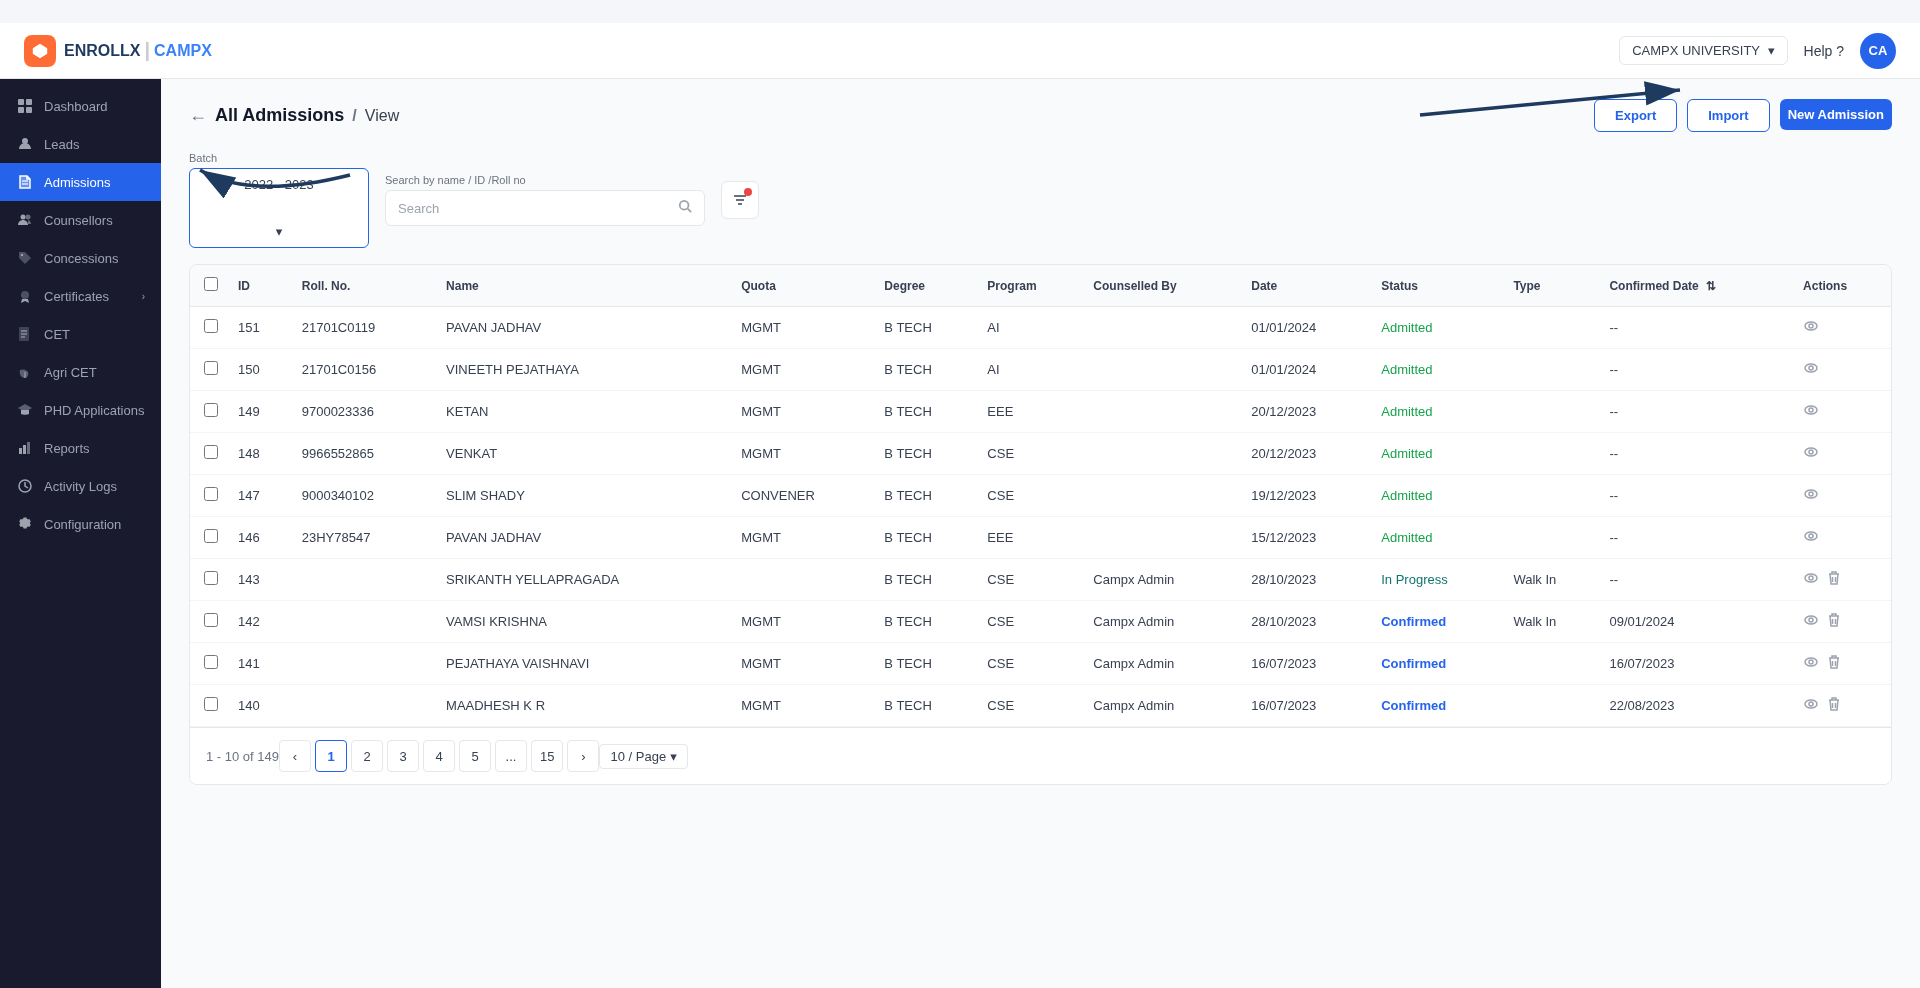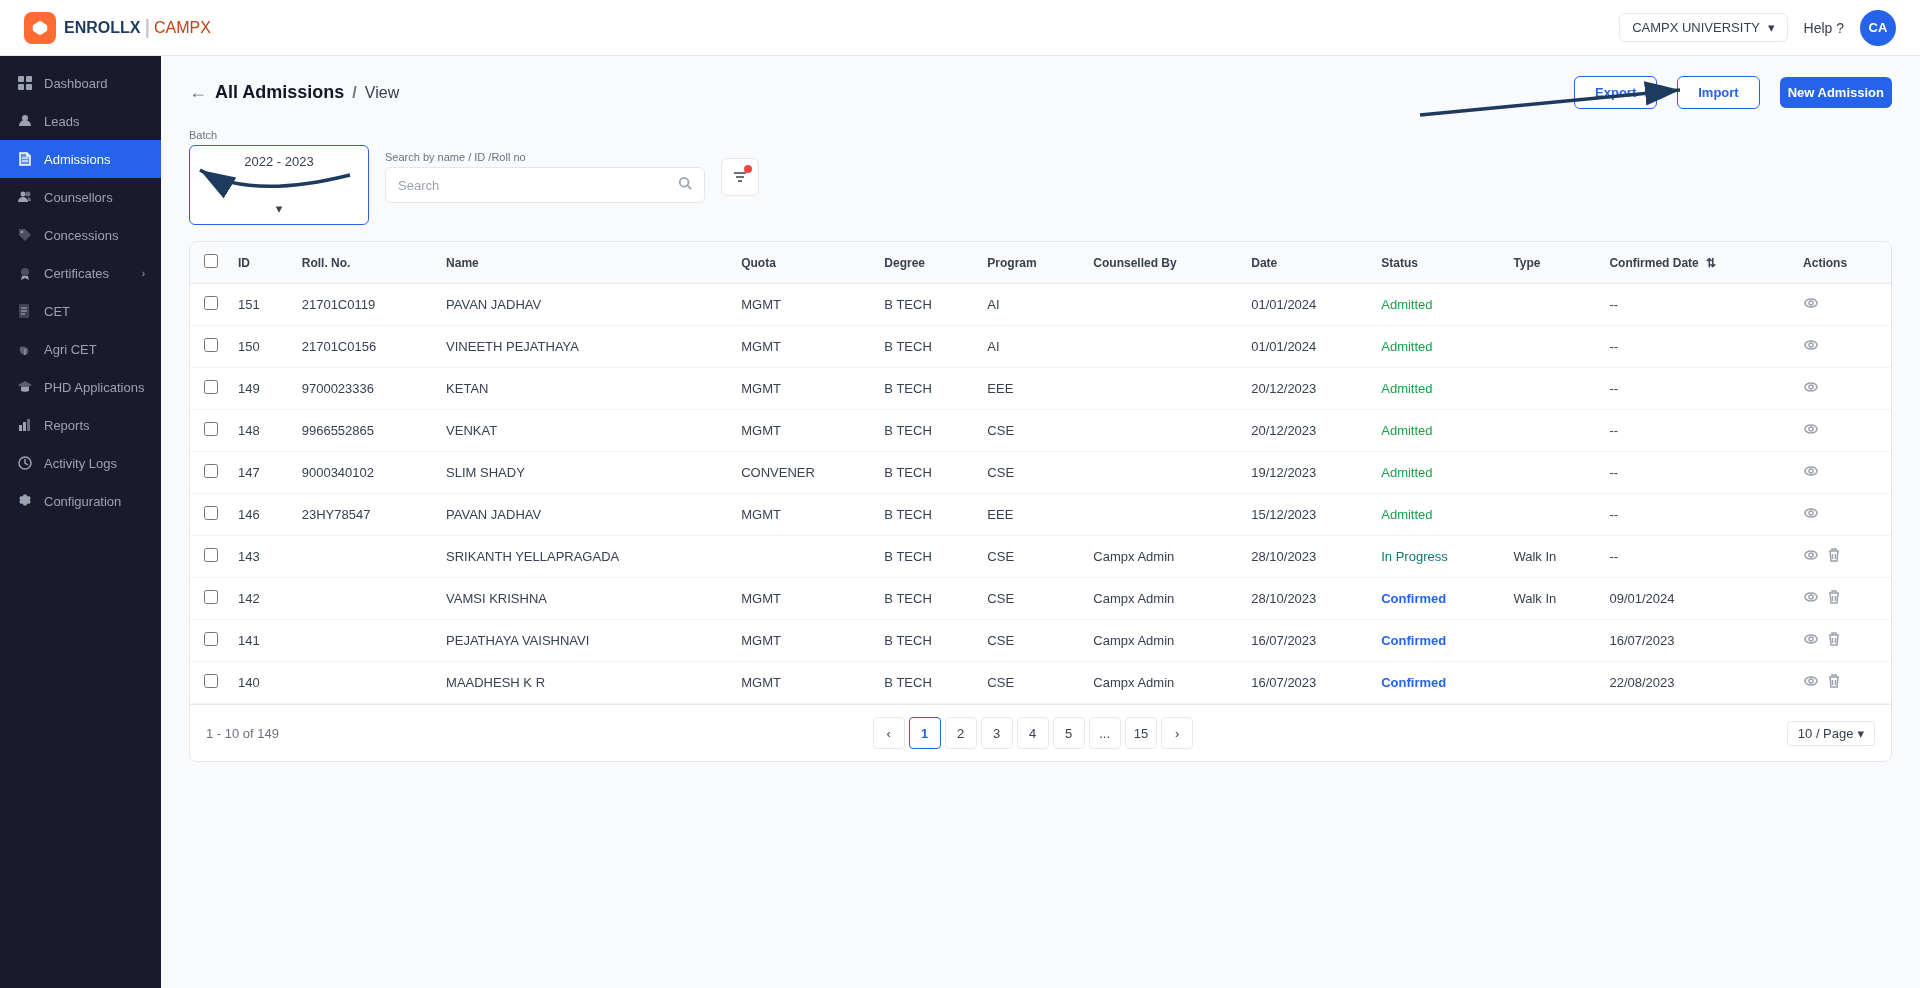--- a/index.html
+++ b/index.html
@@ -2,28 +2,28 @@
 <html><head>
   <meta charset="utf-8">
   <style>
     * { box-sizing: border-box; margin: 0; padding: 0; }
     body { font-family: -apple-system, BlinkMacSystemFont, 'Segoe UI', sans-serif; background: #f5f6fa; display: flex; flex-direction: column; height: 988px; overflow: hidden; }
 
     
     .top-header {
       display: flex; align-items: center; justify-content: space-between;
       background: #fff; border-bottom: 1px solid #e5e7eb;
-      padding: 16px 24px; height: 56px; flex-shrink: 0;
+      padding: 16px 24px; height: 56px; flex-shrink: 0; margin-top: 23px;
     }
     .logo-area { display: flex; align-items: center; gap: 8px; }
     .logo-icon { width: 32px; height: 32px; background: #ff6b35; border-radius: 8px; display: flex; align-items: center; justify-content: center; }
     .logo-icon svg { width: 18px; height: 18px; }
     .logo-text { font-size: 16px; font-weight: 700; color: #1a1a2e; display: flex; align-items: center; gap: 4px; }
     .logo-divider { color: #ccc; font-size: 20px; }
-    .logo-campx { color: #c2410c; font-weight: 400; }
+    .logo-campx { color: #3b82f6; font-weight: 700; }
     .header-right { display: flex; align-items: center; gap: 16px; }
     .university-selector { display: flex; align-items: center; gap: 8px; border: 1px solid #e5e7eb; border-radius: 6px; padding: 6px 12px; cursor: pointer; font-size: 13px; color: #374151; }
     .help-btn { font-size: 14px; color: #374151; cursor: pointer; }
     .avatar { width: 36px; height: 36px; background: #2563eb; border-radius: 50%; display: flex; align-items: center; justify-content: center; color: #fff; font-size: 13px; font-weight: 600; }
 
     
     .layout { display: flex; flex: 1; overflow: hidden; }
 
     
     .sidebar { width: 161px; background: #1a1a2e; flex-shrink: 0; display: flex; flex-direction: column; padding: 8px 0; overflow-y: auto; }
@@ -36,21 +36,21 @@
     
     .main { flex: 1; overflow-y: auto; background: #f9fafb; }
     .main-inner { padding: 20px 28px; }
 
     
     .page-header { display: flex; align-items: center; justify-content: space-between; margin-bottom: 20px; }
     .breadcrumb { display: flex; align-items: center; gap: 8px; font-size: 18px; font-weight: 600; color: #111827; }
     .breadcrumb .back-btn { color: #6b7280; cursor: pointer; font-size: 18px; }
     .breadcrumb .sep { color: #6b7280; font-size: 16px; }
     .breadcrumb .current { color: #374151; font-size: 16px; font-weight: 400; }
-    .header-actions { display: flex; gap: 20px; align-items: center; }
+    .header-actions { display: flex; gap: 10px; align-items: flex-start; }
     .btn-outline { padding: 8px 20px; border: 1.5px solid #2563eb; border-radius: 6px; background: #fff; color: #2563eb; font-size: 13px; font-weight: 600; cursor: pointer; }
     .btn-primary { padding: 8px 8px; border: none; border-radius: 6px; background: #2563eb; color: #fff; font-size: 13px; font-weight: 600; cursor: pointer; }
 
     
     .filters-row { display: flex; align-items: center; gap: 16px; margin-bottom: 16px; }
     .filter-group { display: flex; flex-direction: column; gap: 4px; }
     .filter-label { font-size: 11px; color: #6b7280; font-weight: 500; }
     .batch-select { display: flex; align-items: center; border: 1.5px solid #2563eb; border-radius: 6px; padding: 8px 12px; background: #fff; font-size: 13px; color: #374151; cursor: pointer; gap: 32px; min-width: 180px; flex-direction: column; }
     .search-box { display: flex; align-items: center; border: 1px solid #e5e7eb; border-radius: 6px; background: #fff; padding: 8px 12px; gap: 8px; width: 320px; }
     .search-box input { border: none; outline: none; font-size: 13px; color: #374151; width: 100%; background: transparent; }
@@ -68,21 +68,21 @@
     tbody td { padding: 11px 10px; color: #374151; font-size: 13px; }
     tbody td:first-child { padding-left: 14px; }
     .status-admitted { color: #16a34a; font-weight: 500; }
     .status-in-progress { color: #0f766e; font-weight: 400; }
     .status-confirmed { color: #2563eb; font-weight: 700; }
     .action-icons { display: flex; align-items: center; gap: 8px; }
     .action-icon { color: #9ca3af; cursor: pointer; font-size: 15px; }
     input[type="checkbox"] { width: 14px; height: 14px; cursor: pointer; }
 
     
-    .pagination-row { display: flex; align-items: center; justify-content: space-between; padding: 12px 16px; border-top: 1px solid #e5e7eb; background: #fff; }
+    .pagination-row { display: flex; align-items: center; padding: 12px 16px; border-top: 1px solid #e5e7eb; background: #fff; }
     .pagination-info { font-size: 13px; color: #6b7280; }
     .pagination-controls { display: flex; align-items: center; gap: 4px; }
     .page-btn { min-width: 32px; height: 32px; display: flex; align-items: center; justify-content: center; border: 1px solid #e5e7eb; border-radius: 4px; cursor: pointer; font-size: 13px; color: #374151; background: #fff; padding: 0 8px; }
     .page-btn.active { border-color: #2563eb; color: #2563eb; font-weight: 600; }
     .page-size-select { display: flex; align-items: center; gap: 4px; border: 1px solid #e5e7eb; border-radius: 4px; padding: 4px 10px; font-size: 13px; color: #374151; background: #fff; cursor: pointer; }
 
     
     .cert-chevron { margin-left: auto; font-size: 10px; }
   </style>
 </head>

